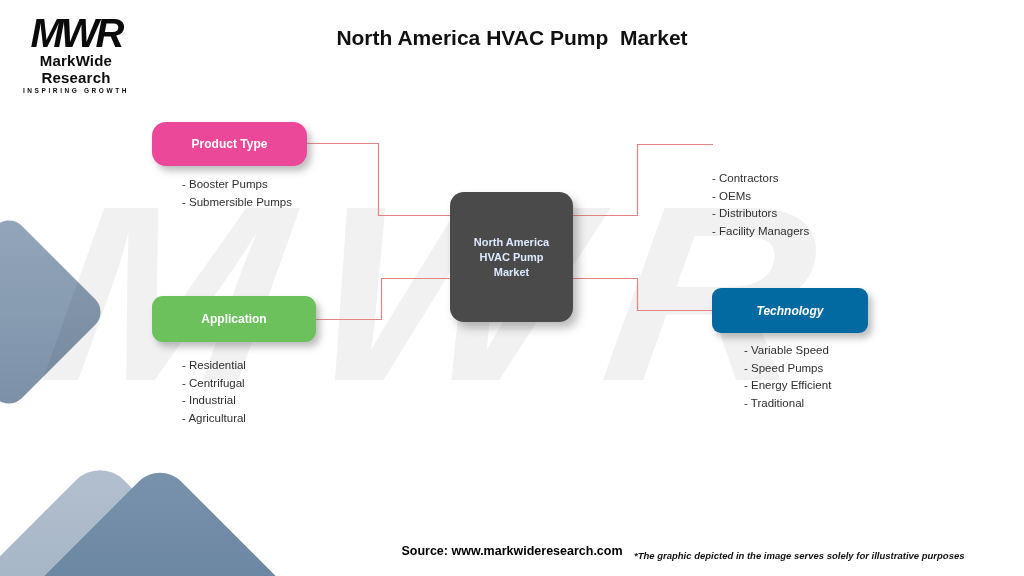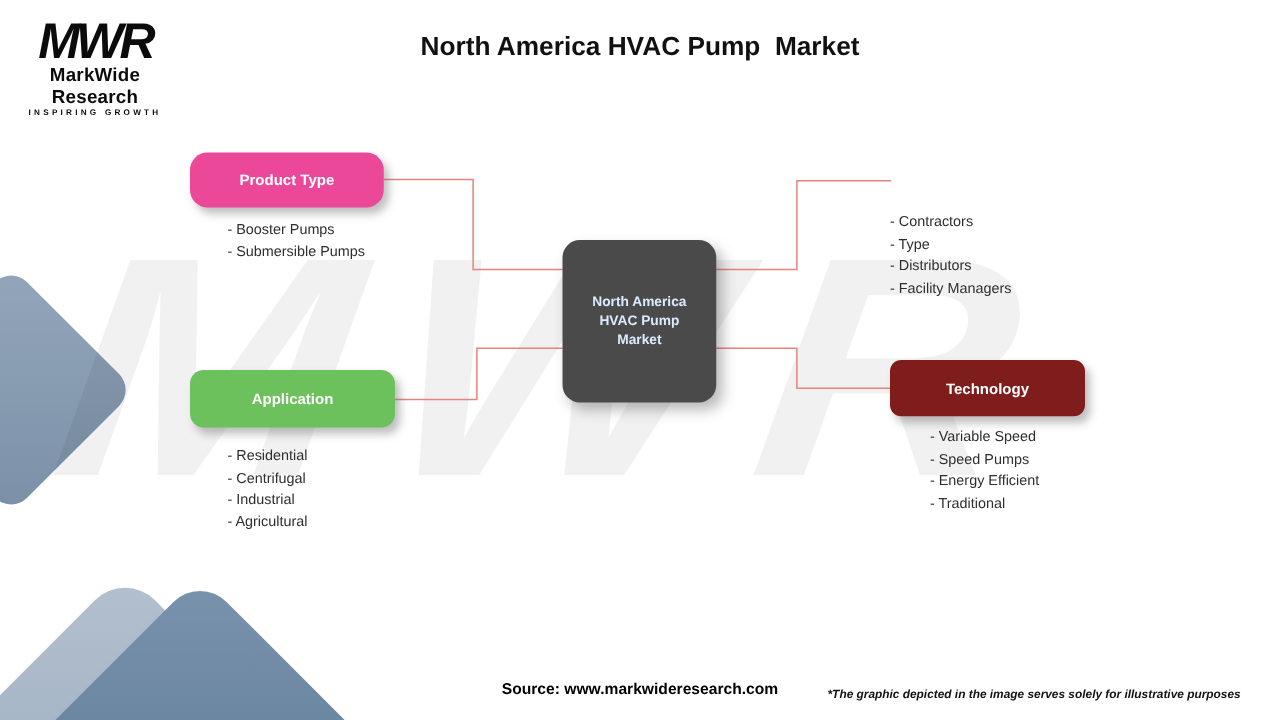--- a/index.html
+++ b/index.html
@@ -69,21 +69,21 @@
   .l-product{left:182px;top:176px;}
   .l-enduser{left:712px;top:170px;}
   .l-app{left:182px;top:357px;}
   .l-tech{left:744px;top:342px;}
   
   .source{
     position:absolute;left:0;right:0;top:544px;z-index:2;text-align:center;
     font-size:12.5px;font-weight:700;color:#000;
   }
   .disclaimer{
-    position:absolute;left:662px;top:550px;width:352px;z-index:2;
+    position:absolute;left:634px;top:550px;width:352px;z-index:2;
     font-size:9.5px;font-weight:600;font-style:italic;color:#111;
   }
 </style>
 </head>
 <body>
 
 <div class="canvas">
 
   <div class="shape shape-left"></div>
   <div class="shape shape-bl-light"></div>
@@ -112,36 +112,36 @@
   <div class="branch-box b-product" style="background-color: #ec4899; border-radius: 14px;">
     <span>Product Type</span>
   </div>
   <ul class="branch-list l-product">
     <li>- Booster Pumps</li>
     <li>- Submersible Pumps</li>
   </ul>
 
   <ul class="branch-list l-enduser">
     <li>- Contractors</li>
-    <li>- Type</li>
+    <li>- OEMs</li>
     <li>- Distributors</li>
     <li>- Facility Managers</li>
   </ul>
 
   <div class="branch-box b-app" style="background-color: rgb(108, 193, 92);">
     <span>Application</span>
   </div>
   <ul class="branch-list l-app">
     <li>- Residential</li>
     <li>- Centrifugal</li>
     <li>- Industrial</li>
     <li>- Agricultural</li>
   </ul>
 
-  <div class="branch-box b-tech" style="background-color: #7f1d1d;">
+  <div class="branch-box b-tech" style="background-color: #0369a1; font-style: italic;">
     <span>Technology</span>
   </div>
   <ul class="branch-list l-tech">
     <li>- Variable Speed</li>
     <li>- Speed Pumps</li>
     <li>- Energy Efficient</li>
     <li>- Traditional</li>
   </ul>
 
   <div class="source">Source: www.markwideresearch.com</div>

